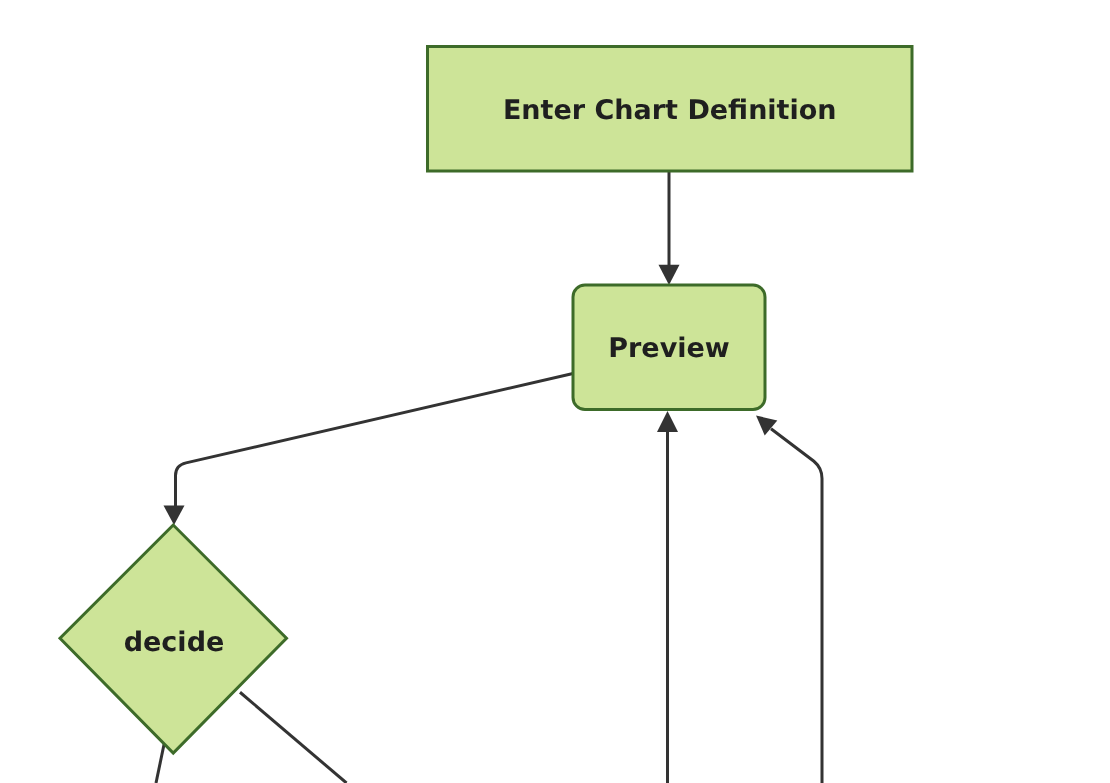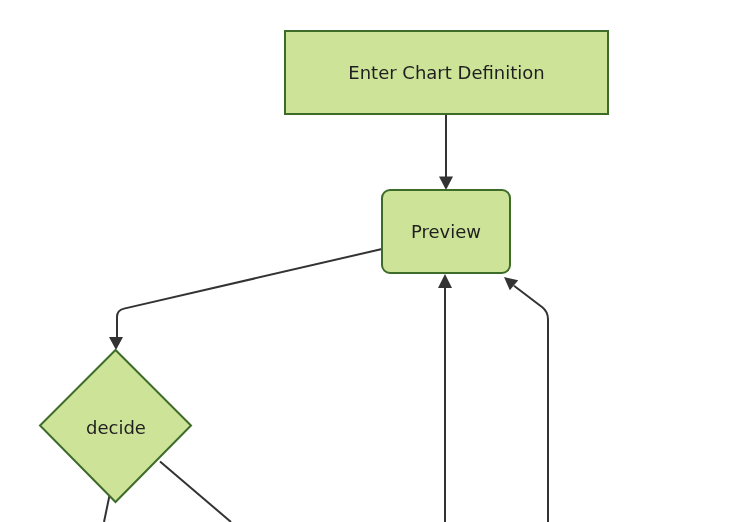--- a/index.html
+++ b/index.html
@@ -11,20 +11,21 @@
     height: 522px;
     background: #ffffff;
     font-family: "DejaVu Sans", "Liberation Sans", sans-serif;
     overflow: hidden;
   }
   .canvas {
     position: relative;
     width: 740px;
     height: 522px;
     background: #ffffff;
+    font-weight: bold;
   }
   svg { display: block; }
   .node-shape {
     stroke-width: 2px;
   }
   .edge-line {
     fill: none;
     stroke-width: 2px;
   }
   .node-label {

